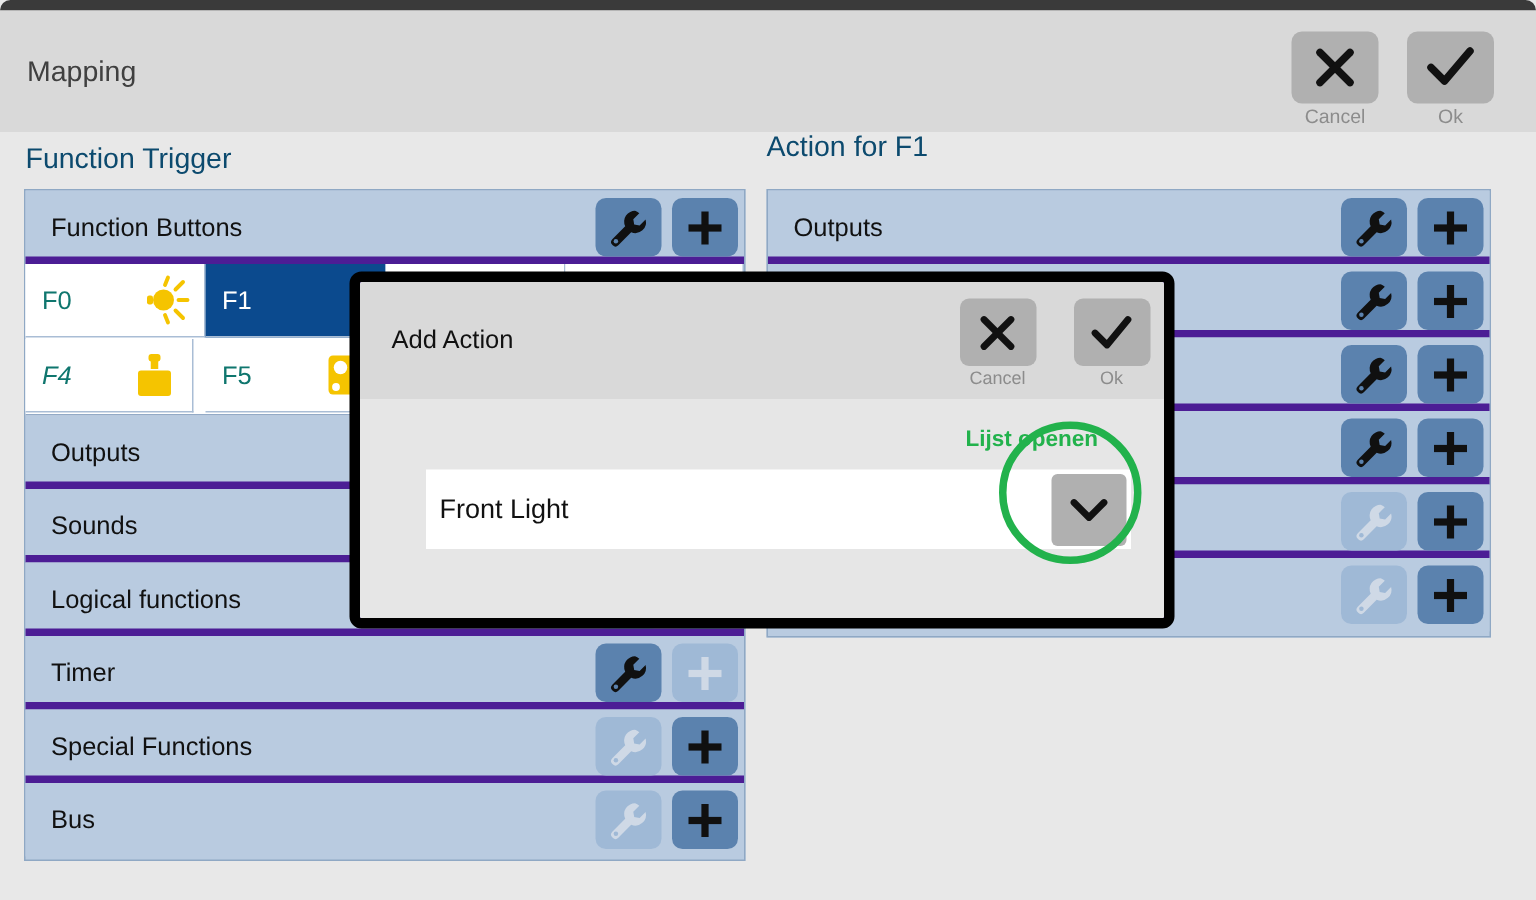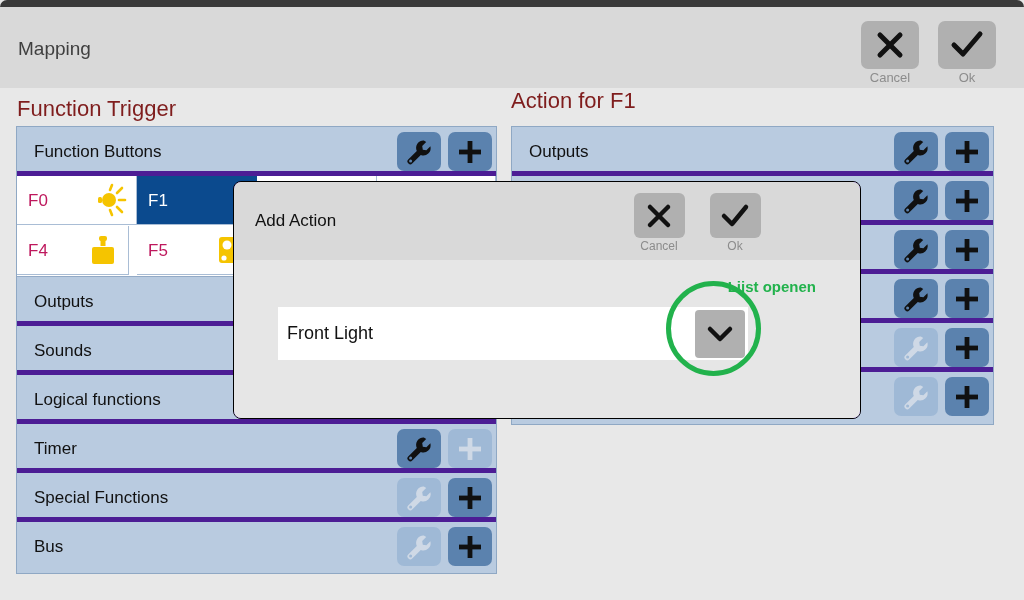--- a/index.html
+++ b/index.html
@@ -71,22 +71,22 @@
     position: absolute;
     left: 0; top: 0; right: 0; bottom: 0;
     display: flex;
     align-items: center;
     justify-content: center;
   }
 
   
   .section-label {
     position: absolute;
-    font-size: 22px;
-    color: #7f1d1d;
+    font-size: 19px;
+    color: #0c4a6e;
     white-space: nowrap;
   }
   #label-function-trigger { left: 17px; top: 96px; }
   #label-action-for { left: 511px; top: 88px; }
 
   
   .panel {
     position: absolute;
     background: #b9cbe0;
     border: 1px solid #8fa8c4;
@@ -156,37 +156,37 @@
   .fb-cell.selected {
     background: #0b4a8e;
     border-right-color: #0b4a8e;
   }
   .fb-name {
     position: absolute;
     left: 11px; top: 0;
     height: 49px;
     line-height: 49px;
     font-size: 17px;
-    color: #be185d;
+    color: #0f766e;
   }
   .fb-cell.selected .fb-name { color: #ffffff; }
   .fb-icon {
     position: absolute;
     right: 8px;
     top: 7px;
     width: 34px; height: 34px;
   }
 
   
   #modal-overlay-dialog {
     position: absolute;
     left: 233px; top: 181px;
-    width: 628px; height: 238px;
+    width: 550px; height: 238px;
     background: #8b5cf6;
-    border: 1px solid #000000;
+    border: 7px solid #000000;
     border-radius: 8px;
     box-sizing: border-box;
     overflow: hidden;
   }
   #modal-header {
     position: absolute;
     left: 0; top: 0;
     width: 100%; height: 78px;
     background: #d9d9d9;
     box-sizing: border-box;
@@ -349,21 +349,21 @@
         </div>
         <div class="fb-cell selected" style="left: 120px; width: 120px; top: 0px;">
           <span class="fb-name">F1</span>
         </div>
         <div class="fb-cell" style="left: 240px; width: 120px; top: 0px;">
           <span class="fb-name">F2</span>
         </div>
         <div class="fb-cell" style="left: 360px; width: 119px; top: 0px;">
           <span class="fb-name">F3</span>
         </div>
-        <div class="fb-cell" style="left: 0px; width: 112px; top: 50px;">
+        <div class="fb-cell" style="left: 0px; width: 112px; top: 50px; font-style: italic;">
           <span class="fb-name">F4</span>
           <span class="fb-icon"><svg width="34" height="34" viewBox="0 0 34 34">
               <rect x="13" y="3" width="8" height="5" rx="2" fill="#f5c400"></rect>
               <rect x="14.5" y="7" width="5" height="6" fill="#f5c400"></rect>
               <path d="M8 14 h18 a2 2 0 0 1 2 2 v13 a2 2 0 0 1 -2 2 h-18 a2 2 0 0 1 -2 -2 v-13 a2 2 0 0 1 2 -2 z" fill="#f5c400"></path>
             </svg></span>
         </div>
         <div class="fb-cell" style="left: 120px; width: 120px; top: 50px;">
           <span class="fb-name">F5</span>
           <span class="fb-icon"><svg width="34" height="34" viewBox="0 0 34 34">

